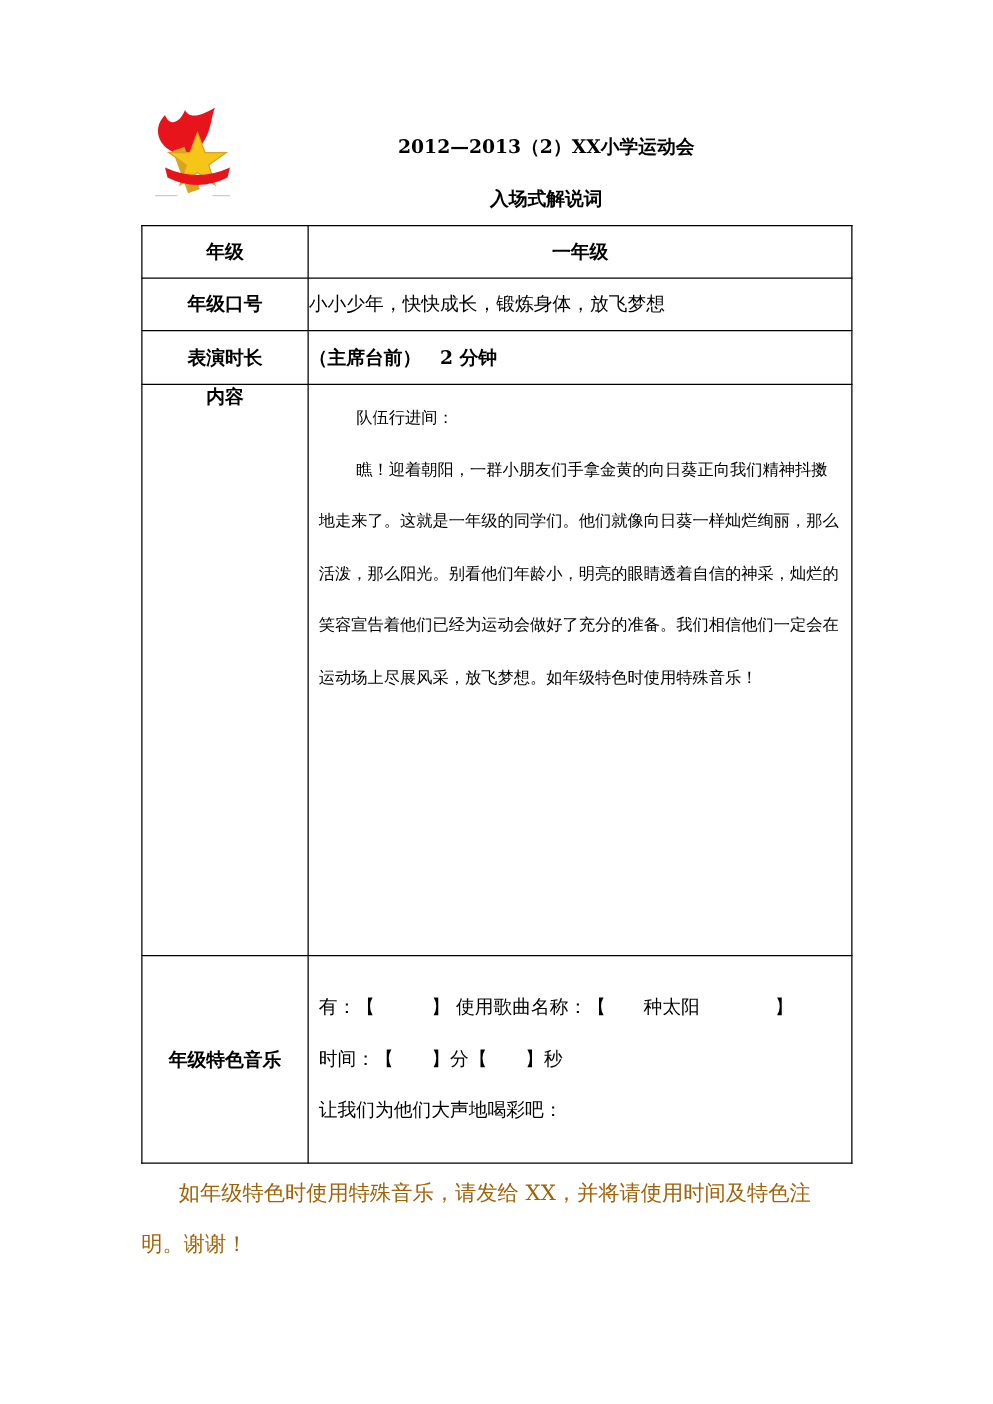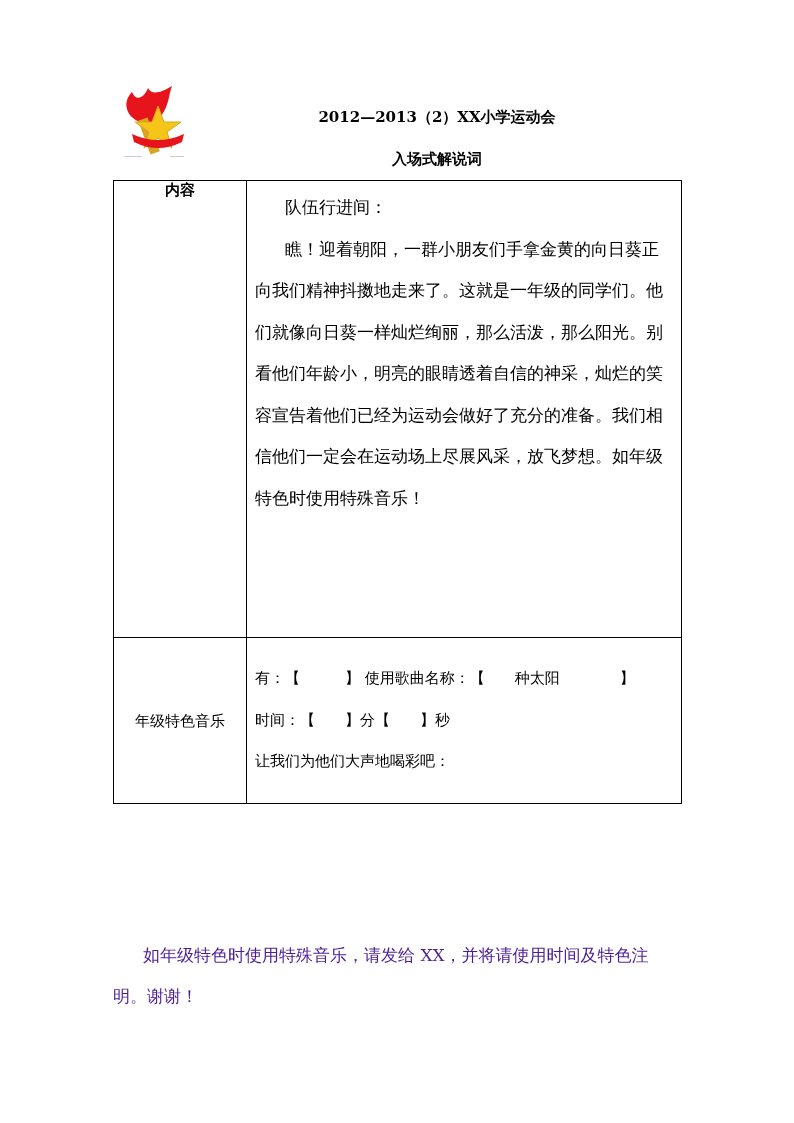--- a/index.html
+++ b/index.html
@@ -7,36 +7,36 @@
          font-family: "DejaVu Serif", "Liberation Serif", serif; color: #000; }
   .logo { position: absolute; left: 118px; top: 84px; width: 72px; height: 76px; }
   .title { position: absolute; left: 0; width: 874px; text-align: center;
            font-weight: bold; font-size: 15px; }
   .title1 { top: 108px; }
   .title2 { top: 150px; }
   table.main { position: absolute; left: 113px; top: 180px; width: 569px;
                border-collapse: collapse; font-size: 15px; }
   table.main td { border: 1.5px solid #000; vertical-align: middle; padding: 0; }
   td.lbl { width: 120px; text-align: center; font-weight: bold; }
-  td.lbl-normal { text-align: center; font-weight: normal; line-height: 42px; }
+  td.lbl-normal { text-align: center; font-weight: bold; line-height: 42px; }
   td.val { padding-left: 8px; }
   tr.r1 td { height: 41px; }
   tr.r2 td { height: 41px; }
   tr.r3 td { height: 42px; }
   tr.r4 td { height: 456px; vertical-align: top; }
   tr.r5 td { height: 165px; margin-top: 38px; }
   .center { text-align: center; }
   .bold { font-weight: bold; }
-  .content { padding: 6px 8px 0 8px; line-height: 41.5px; font-size: 17px; }
+  .content { padding: 6px 8px 0 8px; line-height: 41.5px; font-size: 13px; }
   .content p { margin: 0; }
   .indent { text-indent: 30px; }
   .lbl-top { padding-top: 8px; }
   .music { padding: 4px 8px; line-height: 41.5px; }
   .music p { margin: 0; }
-  .note { position: absolute; left: 113px; top: 935px; width: 560px; color: #4c1d95;
+  .note { position: absolute; left: 113px; top: 935px; width: 560px; color: #a16207;
           font-size: 17px; line-height: 41px; }
   .note p { margin: 0; }
 </style>
 </head>
 <body>
 
 <div class="logo">
   <svg width="72" height="76" viewBox="0 0 72 76">
     <path d="M30 40 C10 38 2 20 14 8 C18 18 26 14 30 4 C34 12 44 8 54 2 C50 12 52 22 40 36 Z" fill="#e8141b"></path>
     <rect x="26" y="34" width="10" height="36" fill="#d9a520" transform="rotate(-20 31 52)"></rect>
@@ -45,20 +45,32 @@
     <rect x="6" y="72" width="18" height="1" fill="#ccc"></rect>
     <rect x="52" y="72" width="14" height="1" fill="#ccc"></rect>
   </svg>
 </div>
 
 <div class="title title1">2012—2013（2）XX小学运动会</div>
 <div class="title title2">入场式解说词</div>
 
 <table class="main">
   <tbody>
+      <tr class="r1">
+    <td class="lbl">年级</td>
+    <td class="center bold">一年级</td>
+  </tr>
+  <tr class="r2">
+    <td class="lbl">年级口号</td>
+    <td class="val">小小少年，快快成长，锻炼身体，放飞梦想</td>
+  </tr>
+  <tr class="r3">
+    <td class="lbl">表演时长</td>
+    <td class="val bold">（主席台前）　2 分钟</td>
+  </tr>
   <tr class="r4">
     <td class="lbl lbl-top">内容</td>
     <td>
       <div class="content">
         <p class="indent">队伍行进间：</p>
         <p class="indent">瞧！迎着朝阳，一群小朋友们手拿金黄的向日葵正向我们精神抖擞地走来了。这就是一年级的同学们。他们就像向日葵一样灿烂绚丽，那么活泼，那么阳光。别看他们年龄小，明亮的眼睛透着自信的神采，灿烂的笑容宣告着他们已经为运动会做好了充分的准备。我们相信他们一定会在运动场上尽展风采，放飞梦想。如年级特色时使用特殊音乐！</p>
       </div>
     </td>
   </tr>
   <tr class="r5">

